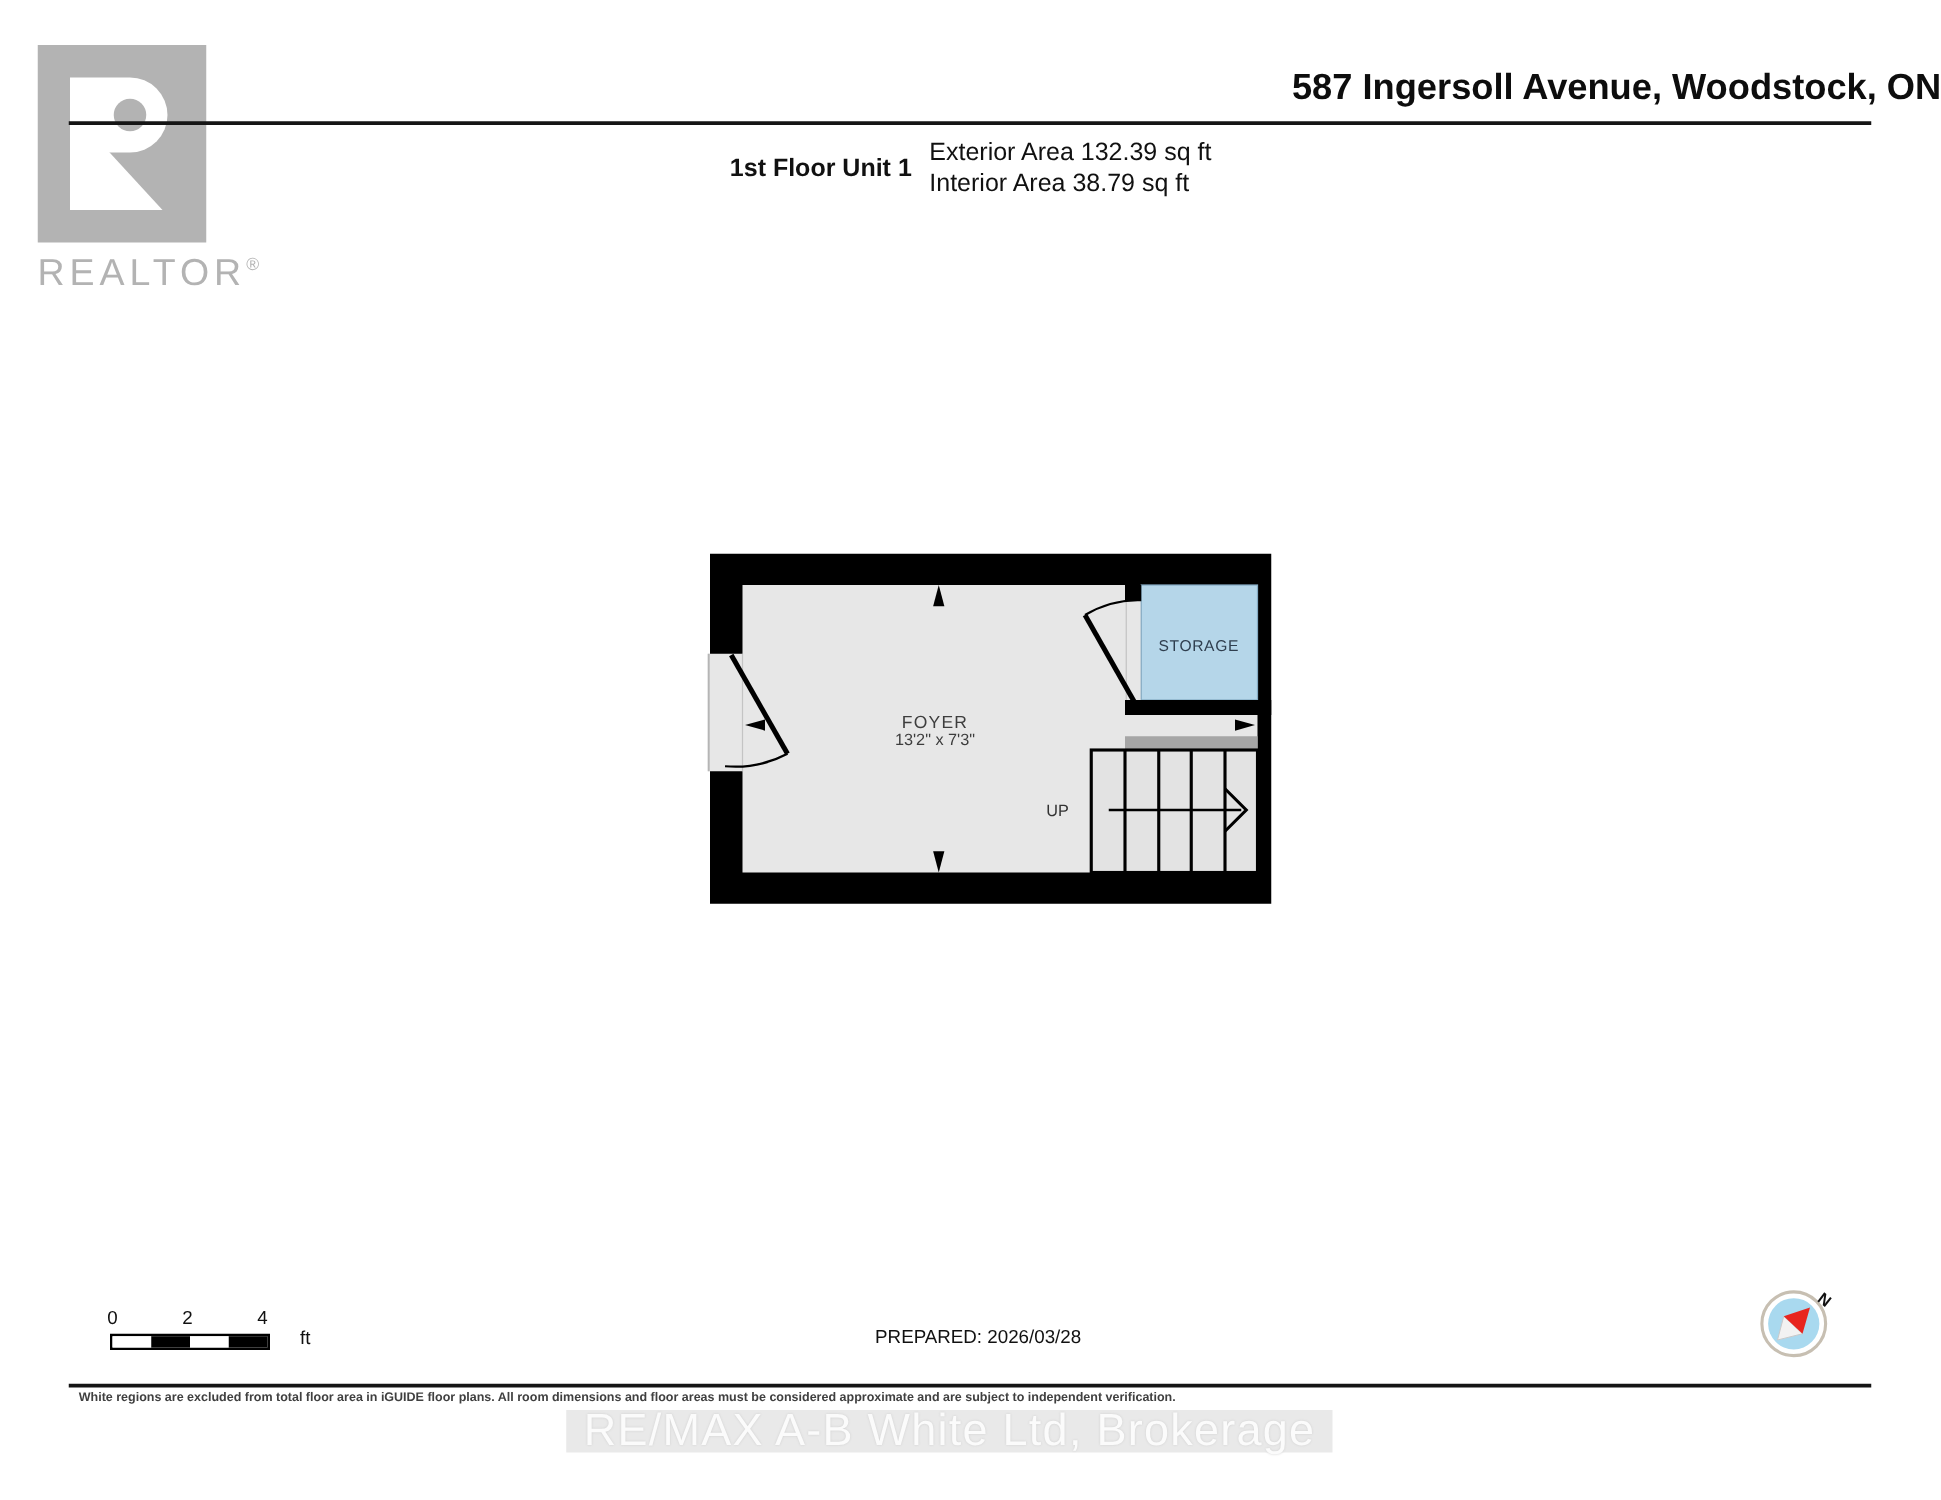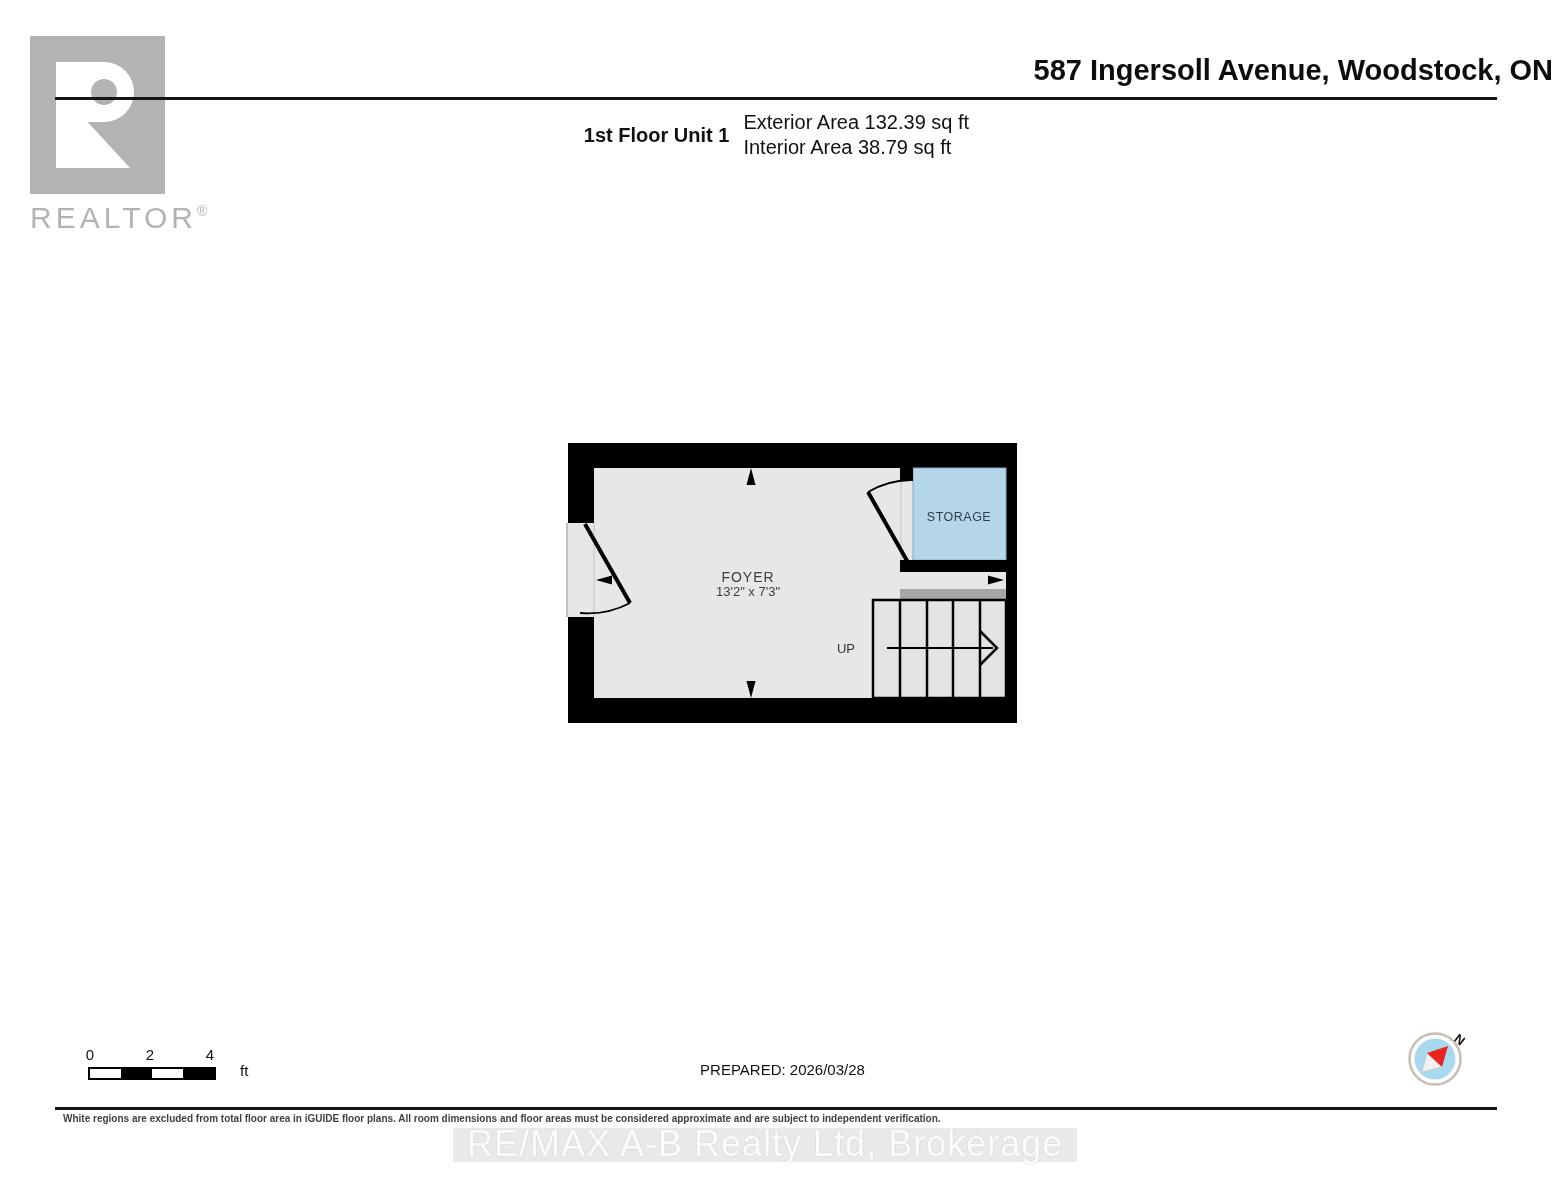--- a/index.html
+++ b/index.html
@@ -126,13 +126,13 @@
     <circle cx="29" cy="33" r="25.5" fill="#ffffff" stroke="#c7bfb2" stroke-width="2.5"></circle>
     <circle cx="29" cy="33" r="20.5" fill="#a9d9ef"></circle>
     <polygon points="21,27 36,41 16,46" fill="#f2f2f2" stroke="#c9c9c9" stroke-width="0.8"></polygon>
     <polygon points="42,20 21,27 36,41" fill="#e8251f"></polygon>
     <text x="49" y="17" font-size="13" font-weight="bold" fill="#111" transform="rotate(38 52 13)">N</text>
   </svg>
 </div>
 
 <div class="abs" id="bottom-line"></div>
 <div class="abs" id="disclaimer">White regions are excluded from total floor area in iGUIDE floor plans. All room dimensions and floor areas must be considered approximate and are subject to independent verification.</div>
-<div class="abs" id="watermark">RE/MAX A-B Realty Ltd, Brokerage</div>
+<div class="abs" id="watermark">RE/MAX A-B White Ltd, Brokerage</div>
 
 </body></html>

